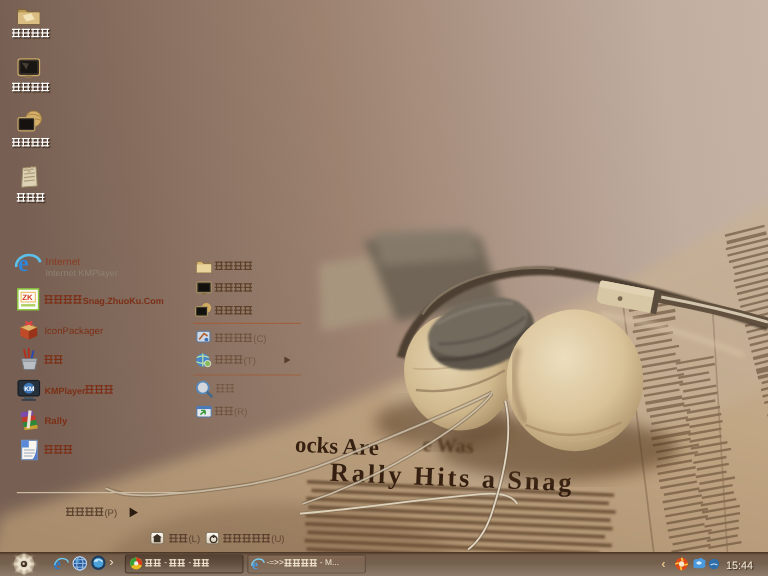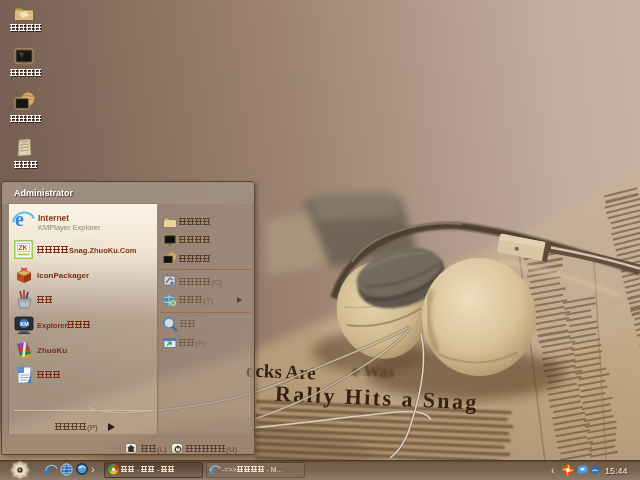--- a/index.html
+++ b/index.html
@@ -290,84 +290,71 @@
  <div class="ab lab" style="left:7px;top:115px;width:36px"><b class="z"></b><b class="z"></b><b class="z"></b><b class="z" style="margin:0"></b></div>
 
  <svg class="ab" style="left:15px;top:138px" width="19" height="20" viewBox="0 0 19 20">
   <path d="M4,2 L15,1 L16,17 L3,18 Z" fill="#ddd2b6" stroke="#9a8a64" stroke-width="0.8"></path>
   <path d="M5,4 L13,3 M5,7 L14,6 M5,10 L14,9 M5,13 L14,12" stroke="#aa9a74" stroke-width="1"></path>
   <path d="M7,2 L9,6 L12,1" fill="none" stroke="#c3b48e" stroke-width="1.4"></path>
  </svg>
  <div class="ab lab" style="left:11px;top:161px;width:28px"><b class="z"></b><b class="z"></b><b class="z" style="margin:0"></b></div>
 </div>
 
-<div class="ab" style="left:1px;top:181px;width:254px;height:274px;background:rgba(151,135,121,.5);border:1px solid #57452f;border-radius:4px 4px 2px 2px;box-shadow:2px 2px 4px rgba(40,25,15,.35)">
- <div class="ab" style="left:0px;top:0px;width:252px;height:22px;background:rgba(159,143,129,.95);border-radius:3px 3px 0 0"></div>
- <div class="ab" style="left:0px;top:22px;width:6px;height:231px;background:rgba(151,135,121,.82)"></div>
- <div class="ab" style="left:249px;top:22px;width:3px;height:231px;background:rgba(151,135,121,.82)"></div>
-
- <div class="ab" style="left:12px;top:6px;color:#fff;font-weight:bold;font-size:9px;text-shadow:1px 1px 1px #50402e">Administrator</div>
-
- <div class="ab" style="left:6px;top:21px;width:150px;height:232px;background:linear-gradient(rgba(252,244,230,1),rgba(248,238,220,.9) 22%,rgba(242,228,204,.38) 50%,rgba(238,223,197,.27) 78%,rgba(238,223,197,.24) 100%);border:1px solid rgba(130,112,92,.8)"></div>
-
- <div class="ab" style="left:156px;top:21px;width:93px;height:232px;background:linear-gradient(rgba(170,160,150,.22),rgba(200,188,172,.14) 55%,rgba(210,198,180,.12));border:1px solid rgba(140,120,100,.22)"></div>
-
- <div class="ab" style="left:1px;top:255px;width:252px;height:17px;background:rgba(158,140,120,.30)"></div>
-</div>
 
 <div class="ab" style="left:0px;top:0px;width:640px;height:0px">
 
  <svg class="ab" style="left:12px;top:208px" width="23" height="23" viewBox="0 0 23 23">
   <text x="3" y="18" font-family="Liberation Serif,serif" font-size="20" font-weight="bold" fill="#2f86dc">e</text>
   <path d="M1.5,14.5 C1,8.5 7,4.5 12,4.5 C17,4.5 21,7 21.5,10.5" fill="none" stroke="#5cc0ea" stroke-width="2.2"></path>
  </svg>
- <div class="ab" style="left:38px;top:213px;font-size:8.5px;font-weight:bold;color:#8a3c22">Internet</div>
- <div class="ab" style="left:38px;top:223px;font-size:7.5px;color:#8d8272">KMPlayer Explorer</div>
+ <div class="ab" style="left:38px;top:213px;font-size:8.5px;font-weight:normal;color:#8a3c22">Internet</div>
+ <div class="ab" style="left:38px;top:223px;font-size:7.5px;color:#8d8272">Internet KMPlayer</div>
 
  <svg class="ab" style="left:14px;top:240px" width="19" height="19" viewBox="0 0 19 19">
   <rect x="0.8" y="0.8" width="17.4" height="17.4" fill="#fdfdf8" stroke="#8cc63e" stroke-width="1.3"></rect>
   <rect x="3.6" y="3.6" width="11.8" height="8" fill="none" stroke="#e8a020" stroke-width="0.8" opacity="0.8"></rect>
   <text x="4.6" y="10.4" font-size="6.5" fill="#d43a1a" font-weight="bold" font-family="Liberation Sans,sans-serif">ZK</text>
   <rect x="3.6" y="13.4" width="11.8" height="2" fill="#b0d060"></rect>
  </svg>
  <div class="ab" style="left:37px;top:246px;font-size:7.5px;font-weight:bold;color:#7c2f16;--c:#7c2f16;white-space:nowrap"><b class="z"></b><b class="z"></b><b class="z"></b><b class="z"></b><span style="vertical-align:top">Snag.ZhuoKu.Com</span></div>
 
  <svg class="ab" style="left:14px;top:265px" width="20" height="20" viewBox="0 0 20 20">
   <path d="M3,8 L10,5 L17,8 L10,11 Z" fill="#e0b26a" stroke="#a87838" stroke-width="0.8"></path>
   <path d="M3,8 L3,15 L10,18 L10,11 Z" fill="#c24a28"></path>
   <path d="M17,8 L17,15 L10,18 L10,11 Z" fill="#9a3418"></path>
   <path d="M7,3 L13,6 M13,3 L7,6" stroke="#d44" stroke-width="1.6"></path>
  </svg>
- <div class="ab" style="left:37px;top:271px;font-size:8px;font-weight:bold;color:#7c2f16">IconPackager</div>
+ <div class="ab" style="left:37px;top:271px;font-size:8px;font-weight:normal;color:#7c2f16">IconPackager</div>
 
  <svg class="ab" style="left:15px;top:290px" width="19" height="19" viewBox="0 0 19 19">
   <path d="M5,1 L7,10 M9,0 L9,10 M13,2 L11,10" stroke="#b03020" stroke-width="1.6"></path>
   <path d="M13,2 L11,10" stroke="#2050b0" stroke-width="1.6"></path>
   <path d="M3,9 L16,9 L14,18 L5,18 Z" fill="#b8bec4" stroke="#70787e" stroke-width="0.8"></path>
   <path d="M4,11 L15,11" stroke="#8a9298" stroke-width="1"></path>
  </svg>
  <div class="ab" style="left:37px;top:296px;--c:#7c2f16;white-space:nowrap"><b class="z"></b><b class="z" style="margin:0"></b></div>
 
  <svg class="ab" style="left:14px;top:315px" width="20" height="20" viewBox="0 0 20 20">
   <rect x="1" y="2" width="18" height="13" rx="1.5" fill="#26313c" stroke="#10161c" stroke-width="0.8"></rect>
   <circle cx="10" cy="8.5" r="4.5" fill="#3d77b8"></circle>
   <text x="6.2" y="11" font-size="5.5" fill="#fff" font-weight="bold">KM</text>
   <rect x="6" y="16" width="8" height="1.6" fill="#4a5560"></rect>
   <rect x="4" y="17.6" width="12" height="1.4" fill="#333e48"></rect>
  </svg>
- <div class="ab" style="left:37px;top:321px;font-size:7.5px;font-weight:bold;color:#7c2f16;--c:#7c2f16;white-space:nowrap"><span style="vertical-align:top">Explorer</span><b class="z"></b><b class="z"></b><b class="z" style="margin:0"></b></div>
+ <div class="ab" style="left:37px;top:321px;font-size:7.5px;font-weight:bold;color:#7c2f16;--c:#7c2f16;white-space:nowrap"><span style="vertical-align:top">KMPlayer</span><b class="z"></b><b class="z"></b><b class="z" style="margin:0"></b></div>
 
  <svg class="ab" style="left:15px;top:340px" width="19" height="19" viewBox="0 0 19 19">
   <path d="M2,4 L12,2 L13,6 L3,8 Z" fill="#7a4ab0"></path>
   <path d="M3,8 L14,6 L15,10 L4,12 Z" fill="#c03a2a"></path>
   <path d="M4,12 L15,10 L16,14 L5,16 Z" fill="#2a8a3a"></path>
   <path d="M5,16 L16,14 L16.5,17 L5.5,18.5 Z" fill="#c8a030"></path>
   <rect x="8" y="2" width="2.6" height="15" fill="#e8e0d0" transform="rotate(6 9 9)"></rect>
  </svg>
- <div class="ab" style="left:37px;top:346px;font-size:8px;font-weight:bold;color:#7c2f16">ZhuoKu</div>
+ <div class="ab" style="left:37px;top:346px;font-size:8px;font-weight:bold;color:#7c2f16">Rally</div>
 
  <svg class="ab" style="left:15px;top:365px" width="19" height="20" viewBox="0 0 19 20">
   <path d="M3,2 L16,2 L16,18 L3,18 Z" fill="#f8f6ee" stroke="#7a92b8" stroke-width="1"></path>
   <path d="M3,2 L9,2 L9,8 L3,8 Z" fill="#5a8ad8"></path>
   <path d="M5,10 L14,10 M5,12.5 L14,12.5 M5,15 L12,15" stroke="#9aa8c0" stroke-width="1"></path>
   <path d="M16,2 L16,18 L12,18 C15,14 16,8 16,2" fill="#3a6ac8" opacity="0.85"></path>
  </svg>
  <div class="ab" style="left:37px;top:371px;--c:#7c2f16;white-space:nowrap"><b class="z"></b><b class="z"></b><b class="z" style="margin:0"></b></div>
 
  <div class="ab" style="left:14px;top:410px;width:138px;height:1px;background:#cbbba2"></div>

